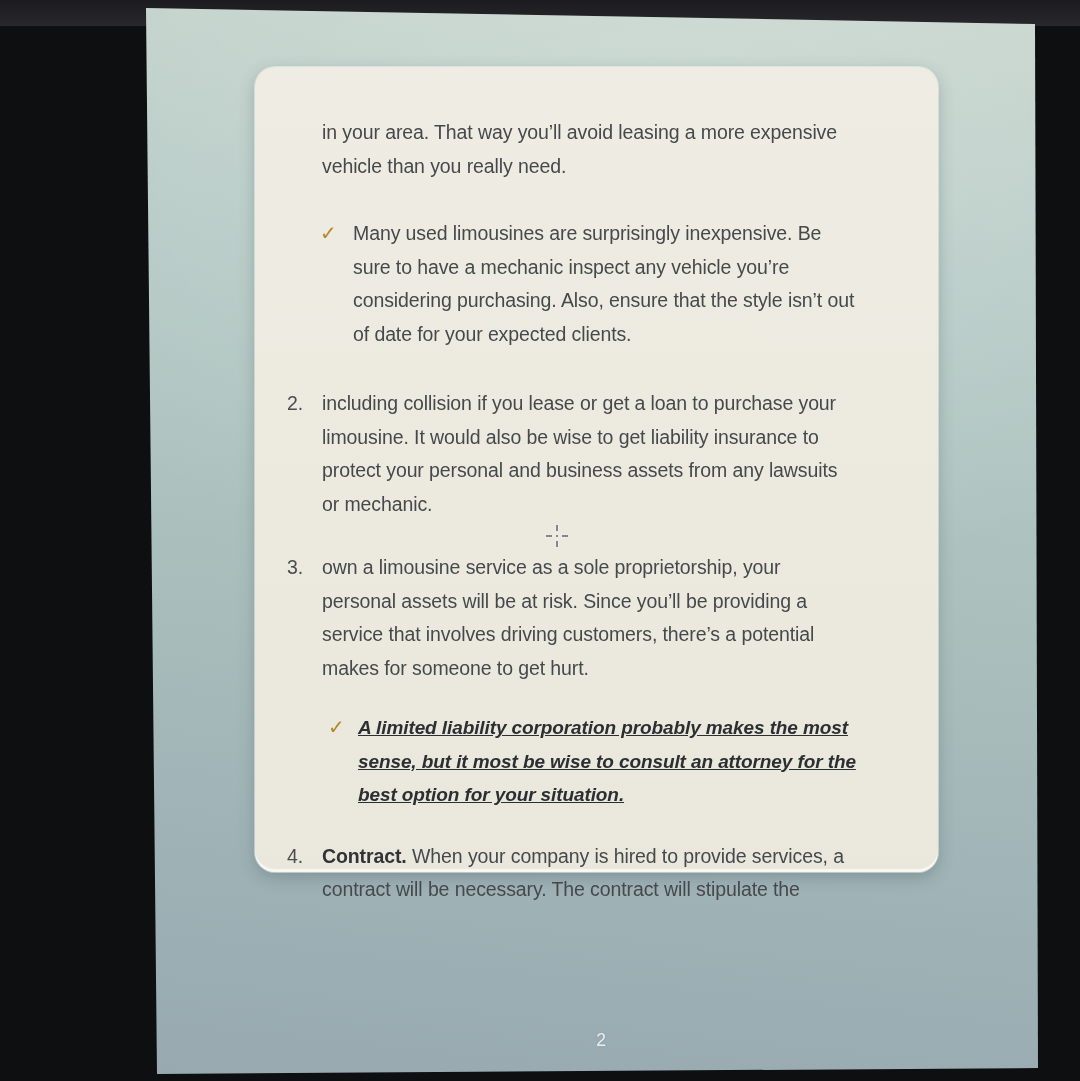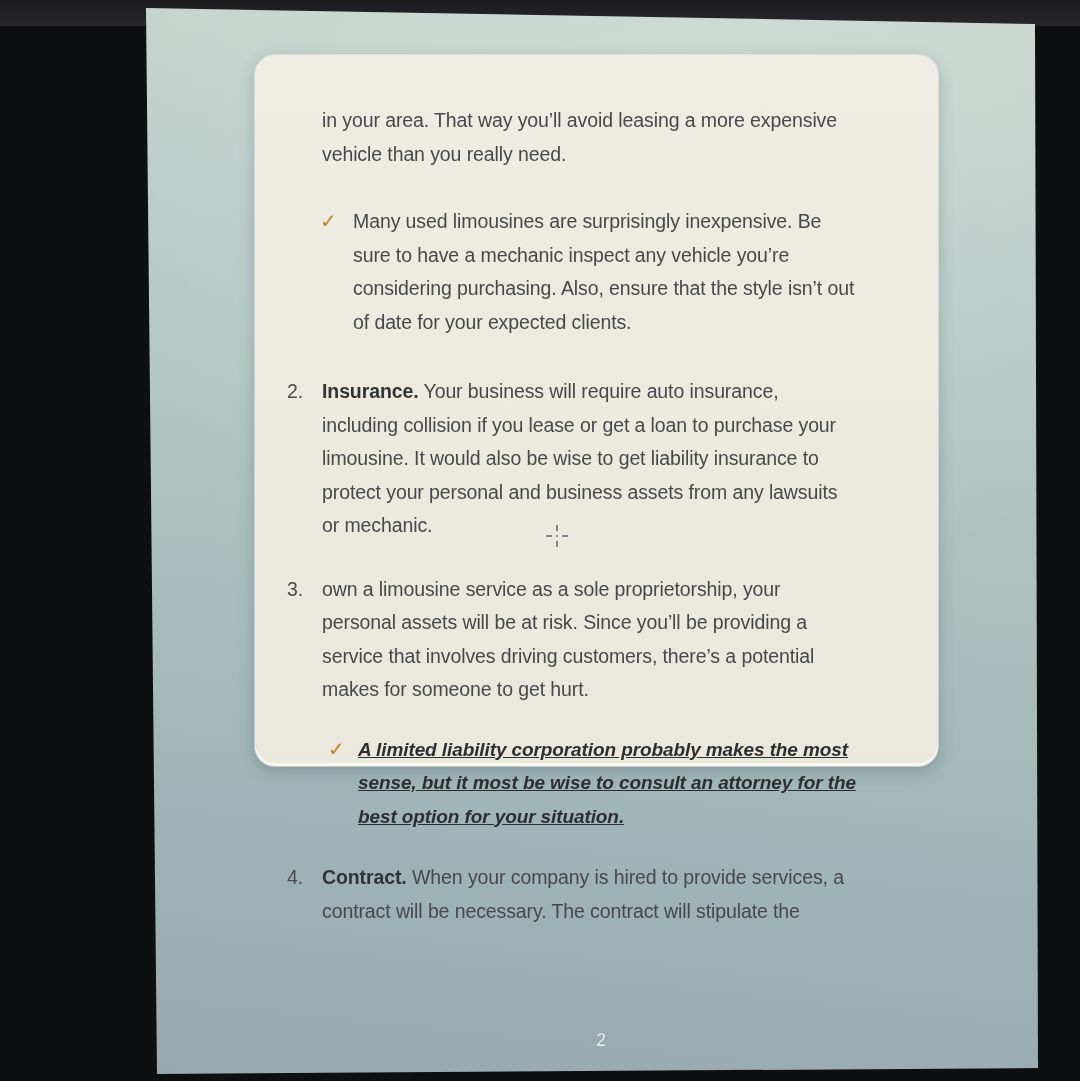--- a/index.html
+++ b/index.html
@@ -24,21 +24,21 @@
     position:absolute;left:0;top:0;width:1080px;height:1081px;
     clip-path:polygon(146px 8px,1035px 24px,1038px 1068px,157px 1074px);
     background:
       radial-gradient(120% 70% at 60% 14%,rgba(255,255,255,0.20),rgba(255,255,255,0) 58%),
       linear-gradient(186deg,#c9d6ce 0%,#b7cbc6 24%,#abc0bd 52%,#9fb2b6 78%,#97a9af 100%);
     z-index:1;
   }
 
   
   .page{
-    position:absolute;left:255px;top:55px;width:683px;height:711px;
+    position:absolute;left:255px;top:67px;width:683px;height:805px;
     background:linear-gradient(to bottom,#efece3 0%,#eceadf 55%,#eae8dd 100%);
     border-radius:20px;
     box-shadow:0 0 0 1px rgba(255,255,255,0.45),0 5px 16px rgba(52,72,78,0.30),inset 0 -3px 0 rgba(250,249,242,0.9);
     z-index:2;
   }
   .content{
     position:absolute;left:67px;top:49px;width:600px;
     font-size:19.5px;line-height:33.5px;color:#46494c;
     letter-spacing:-0.1px;
   }
@@ -102,21 +102,20 @@
       <div class="block bullet m2">
         <span class="check">✓</span>
         <div class="line">Many used limousines are surprisingly inexpensive. Be</div>
         <div class="line">sure to have a mechanic inspect any vehicle you’re</div>
         <div class="line">considering purchasing. Also, ensure that the style isn’t out</div>
         <div class="line">of date for your expected clients.</div>
       </div>
 
       <div class="block item m3">
         <span class="num">2.</span>
-        <div class="line"><span class="item-lead">Insurance.</span> <span>Your business will require auto insurance,</span></div>
         <div class="line">including collision if you lease or get a loan to purchase your</div>
         <div class="line">limousine. It would also be wise to get liability insurance to</div>
         <div class="line">protect your personal and business assets from any lawsuits</div>
         <div class="line">or mechanic.</div>
       </div>
 
       <div class="block item m4">
         <span class="num">3.</span>
         <div class="line">own a limousine service as a sole proprietorship, your</div>
         <div class="line">personal assets will be at risk. Since you’ll be providing a</div>

